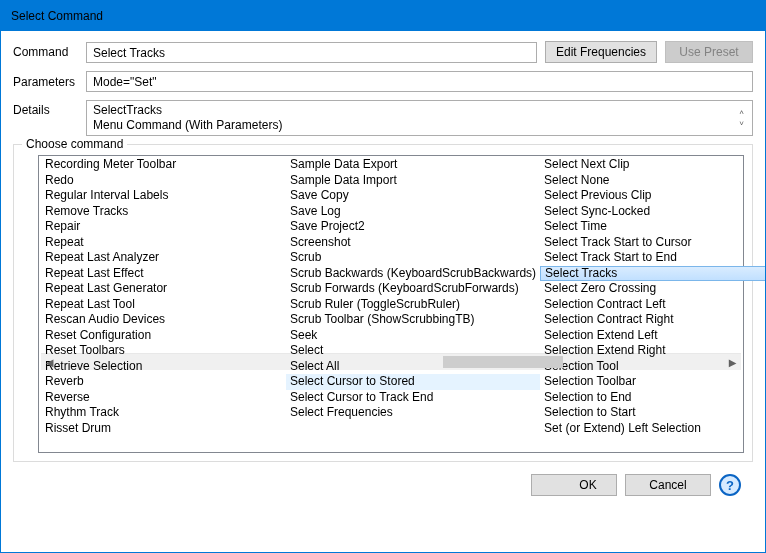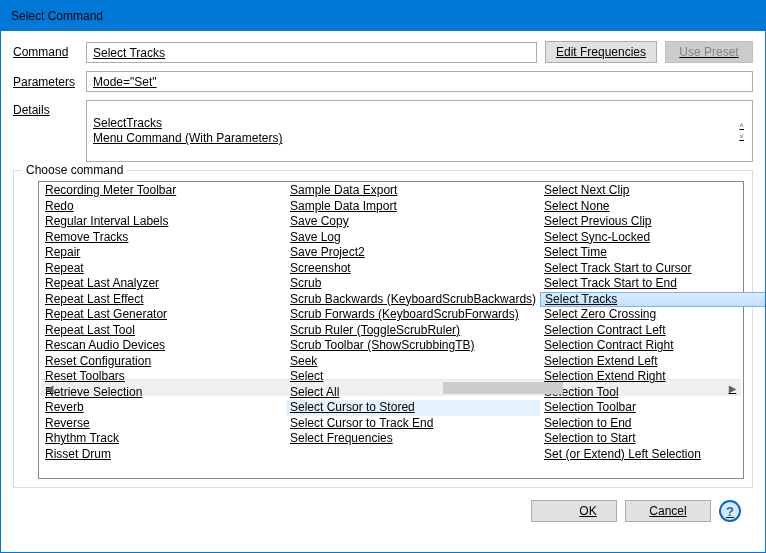--- a/index.html
+++ b/index.html
@@ -1,25 +1,25 @@
 <!DOCTYPE html>
 <html><head>
 <meta charset="utf-8">
 <style>
 * { box-sizing: border-box; margin: 0; padding: 0; font-family: "Segoe UI", Tahoma, sans-serif; font-size: 12px; }
 body { background: #fff; width: 766px; height: 553px; border: 1px solid #0078d7; overflow: hidden; }
 .titlebar { background: #0078d7; color: #000000; height: 30px; display: flex; align-items: center; padding: 0 10px; font-size: 12px; }
-.content { padding: 10px 12px 12px 12px; text-decoration: underline; }
+.content { padding: 10px 12px 12px 12px; }
 .row { display: flex; align-items: center; margin-bottom: 8px; gap: 8px; }
 .label { width: 65px; }
 .textfield { flex: 1; border: 1px solid #adadad; background: #fff; padding: 3px 6px; height: 21px; }
 .readonly { background: #fff; color: #000; }
 .btn { border: 1px solid #adadad; background: #e1e1e1; padding: 2px 10px; min-width: 88px; height: 22px; cursor: default; text-align: center; }
 .btn.disabled { color: #838383; background: #ccc; border-color: #bfbfbf; }
-.details { flex: 1; border: 1px solid #adadad; background: #fff; padding: 15px 6px; min-height: 36px; line-height: 15px; display: flex; }
+.details { flex: 1; border: 1px solid #adadad; background: #fff; padding: 2px 6px; min-height: 36px; line-height: 15px; display: flex; }
 .details-text { flex: 1; }
 .spin { display: flex; flex-direction: column; justify-content: center; gap: 3px; padding: 0 2px; }
 .spin-btn { font-size: 8px; color: #606060; line-height: 8px; cursor: default; }
 .fieldset { border: 1px solid #dcdcdc; margin: 8px 0 0 0; padding: 10px 8px 8px 24px; position: relative; }
 .fieldset-legend { position: absolute; top: -8px; left: 8px; background: #fff; padding: 0 4px; }
 .listbox { border: 1px solid #828790; background: #fff; height: 298px; padding: 1px 2px; }
 .list-cols { display: flex; height: 196px; }
 .col { flex: 0 0 245px; display: flex; flex-direction: column; }
 .item { padding: 0 4px; line-height: 15.5px; height: 15.5px; white-space: nowrap; cursor: default; }
 .item.hover { background: #e5f3ff; }

